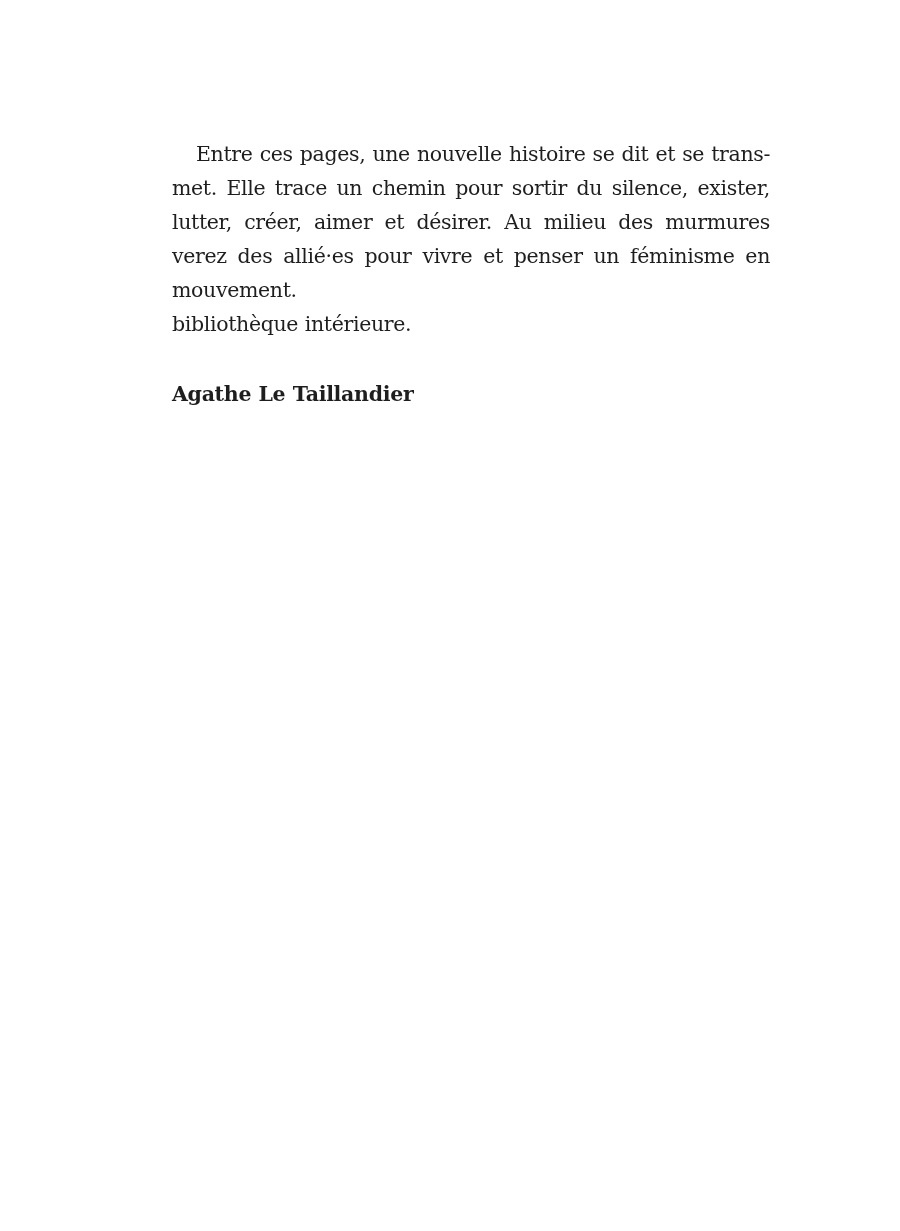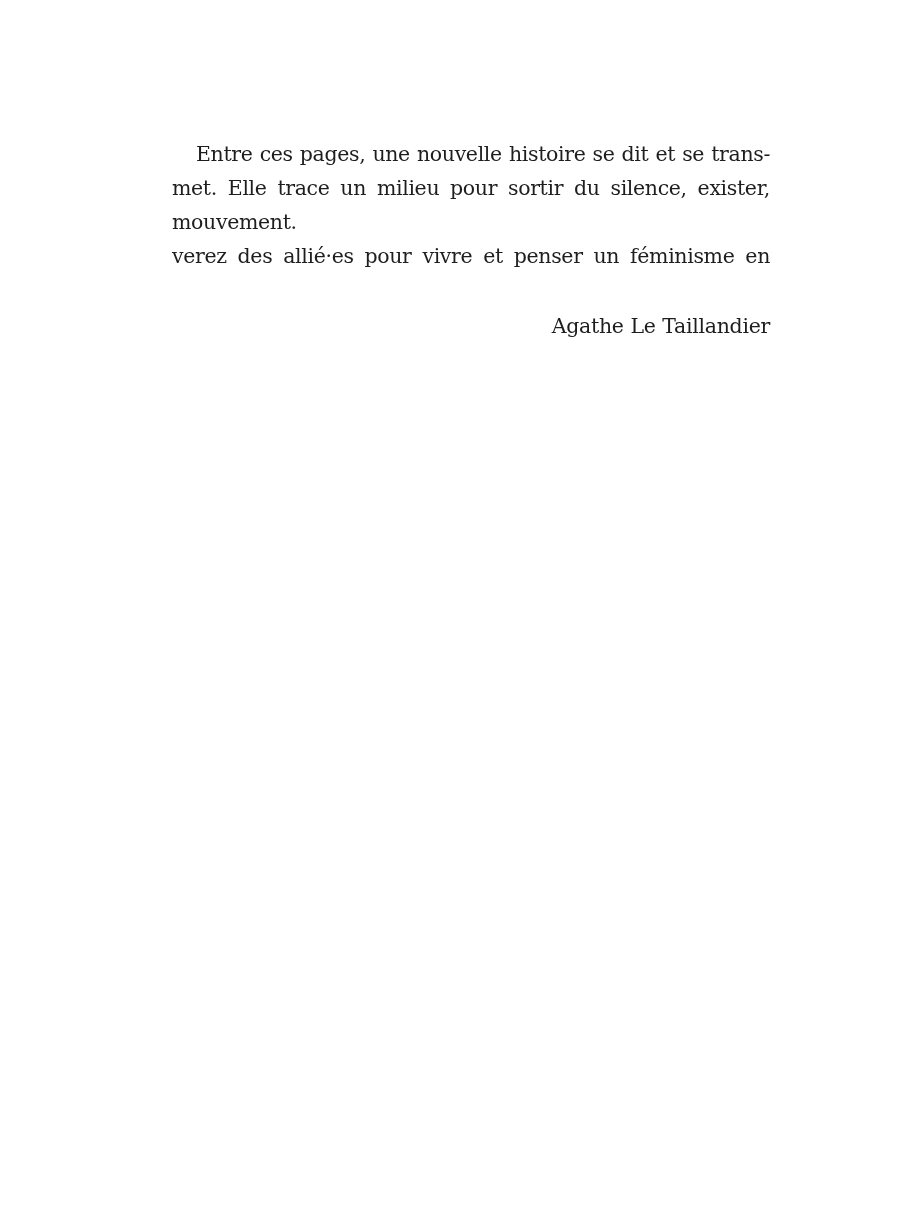--- a/index.html
+++ b/index.html
@@ -39,31 +39,32 @@
       text-align-last: justify;
     }
     .line.last {
       text-align-last: left;
     }
     .line.indent {
       padding-left: 24px;
     }
     .signature {
       margin-top: 36px;
-      text-align: right;
-      font-weight: normal;
+      font-weight: bold;
       letter-spacing: -0.3px;
     }
   </style>
 </head>
 <body>
 
 <div class="page">
   <div class="para" style="text-indent:0">
     <span class="line indent">Entre ces pages, une nouvelle histoire se dit et se trans-</span>
-    <span class="line">met. Elle trace un milieu pour sortir du silence, exister,</span>
+    <span class="line">met. Elle trace un chemin pour sortir du silence, exister,</span>
+    <span class="line">lutter, créer, aimer et désirer. Au milieu des murmures</span>
+    <span class="line">verez des allié·es pour vivre et penser un féminisme en</span>
     <span class="line last">mouvement.</span>
-    <span class="line">verez des allié·es pour vivre et penser un féminisme en</span>
   </div>
   <div class="para" style="text-indent:0">
+    <span class="line last">bibliothèque intérieure.</span>
   </div>
   <div class="signature">Agathe Le Taillandier</div>
 </div>
 
 </body></html>

